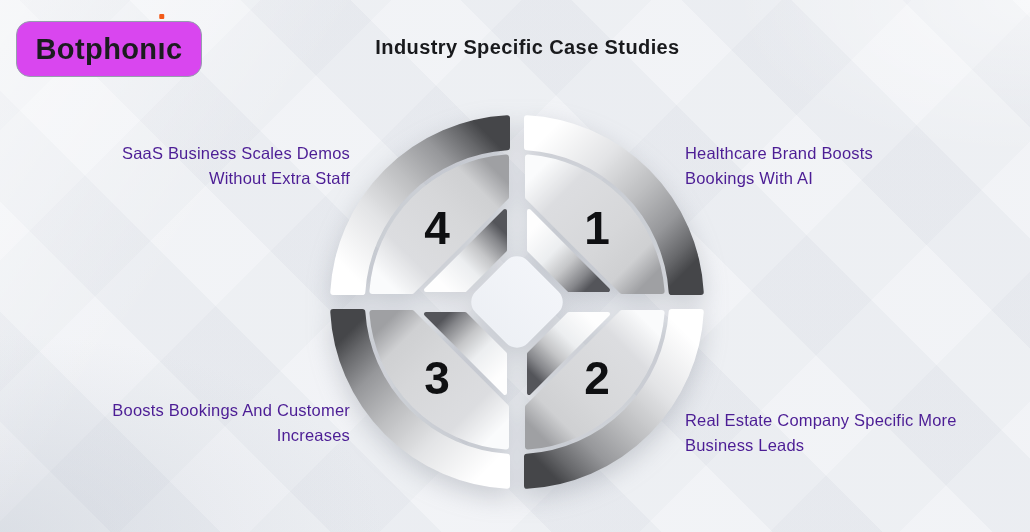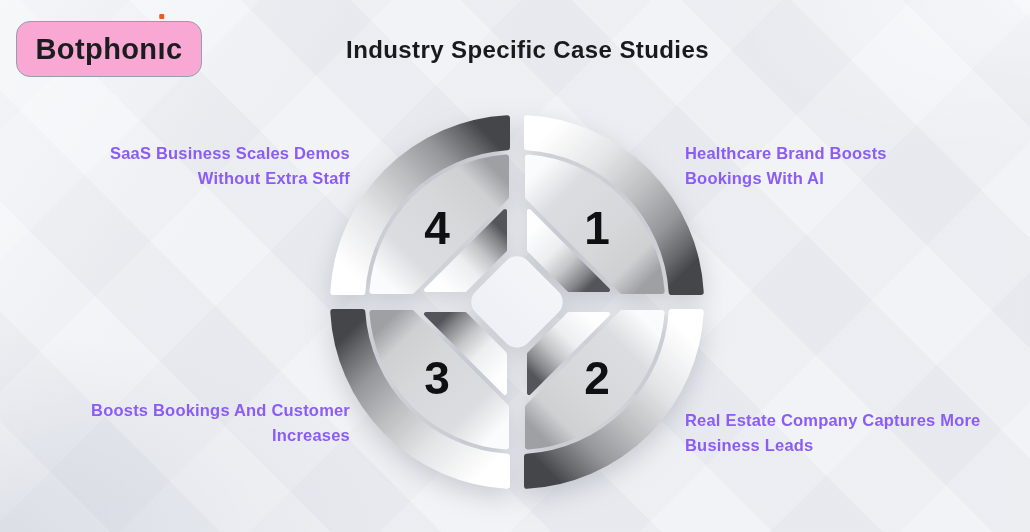--- a/index.html
+++ b/index.html
@@ -12,45 +12,45 @@
     position:absolute;inset:0;pointer-events:none;
     background:
       linear-gradient(125deg, rgba(255,255,255,.55) 0%, rgba(255,255,255,0) 26%),
       radial-gradient(620px 320px at 0% 100%, rgba(172,180,194,.28), rgba(172,180,194,0) 62%),
       radial-gradient(500px 260px at 100% 0%, rgba(255,255,255,.5), rgba(255,255,255,0) 60%),
       repeating-linear-gradient(45deg, rgba(255,255,255,.16) 0 78px, rgba(199,205,215,.10) 78px 156px),
       repeating-linear-gradient(-45deg, rgba(255,255,255,.13) 0 92px, rgba(203,208,218,.08) 92px 184px);
   }
   .logo{
     position:absolute;left:16px;top:21px;width:186px;height:56px;
-    background:#f9a8d4;border:1.5px solid #969eae;border-radius:14px;
+    background:#d946ef;border:1.5px solid #969eae;border-radius:14px;
     display:flex;align-items:center;justify-content:center;box-sizing:border-box;
   }
   .logo-text{
     font-size:29px;font-weight:800;letter-spacing:.4px;color:#1b1c1f;line-height:1;
     display:inline-flex;align-items:baseline;
   }
   .brand-i{position:relative;display:inline-block;}
   .brand-i .dot{
     position:absolute;left:50%;transform:translateX(-50%);top:-21px;
     width:5.5px;height:5.5px;background:#F25A18;border-radius:1px;
   }
   .title{
     position:absolute;left:30px;right:5px;top:36px;margin:0;text-align:center;
-    font-size:24px;font-weight:700;letter-spacing:.4px;color:#191a1d;
+    font-size:20px;font-weight:700;letter-spacing:.4px;color:#191a1d;
   }
   .wheel{
     position:absolute;left:317px;top:102px;width:400px;height:400px;
     filter:drop-shadow(0 9px 12px rgba(108,116,130,.30));
   }
   .wheel text{
     font-family:"Liberation Sans",sans-serif;font-weight:700;font-size:46px;fill:#0f1012;
   }
   .label{
-    position:absolute;font-size:16.5px;font-weight:700;color:#8b5cf6;
+    position:absolute;font-size:16.5px;font-weight:400;color:#4c1d95;
     line-height:25px;letter-spacing:.2px;
   }
   .label-tl{left:30px;top:141px;width:320px;text-align:right;}
   .label-tr{left:685px;top:141px;width:310px;text-align:left;}
   .label-bl{left:20px;top:398px;width:330px;text-align:right;}
   .label-br{left:685px;top:408px;width:330px;text-align:left;}
 </style>
 </head>
 <body>
 
@@ -124,16 +124,16 @@
     <div>Healthcare Brand Boosts</div>
     <div>Bookings With AI</div>
   </div>
 
   <div class="label label-bl">
     <div>Boosts Bookings And Customer</div>
     <div>Increases</div>
   </div>
 
   <div class="label label-br">
-    <div>Real Estate Company Captures More</div>
+    <div>Real Estate Company Specific More</div>
     <div>Business Leads</div>
   </div>
 </div>
 
 </body></html>

